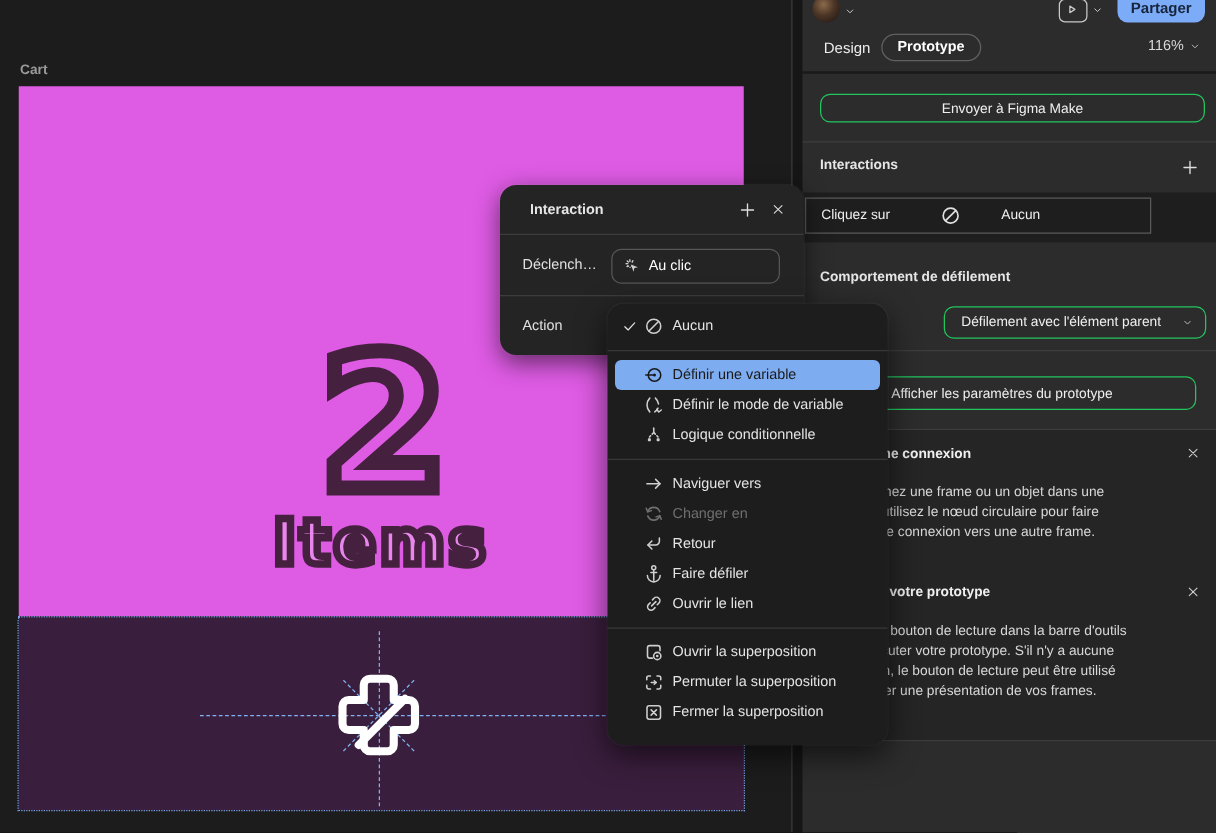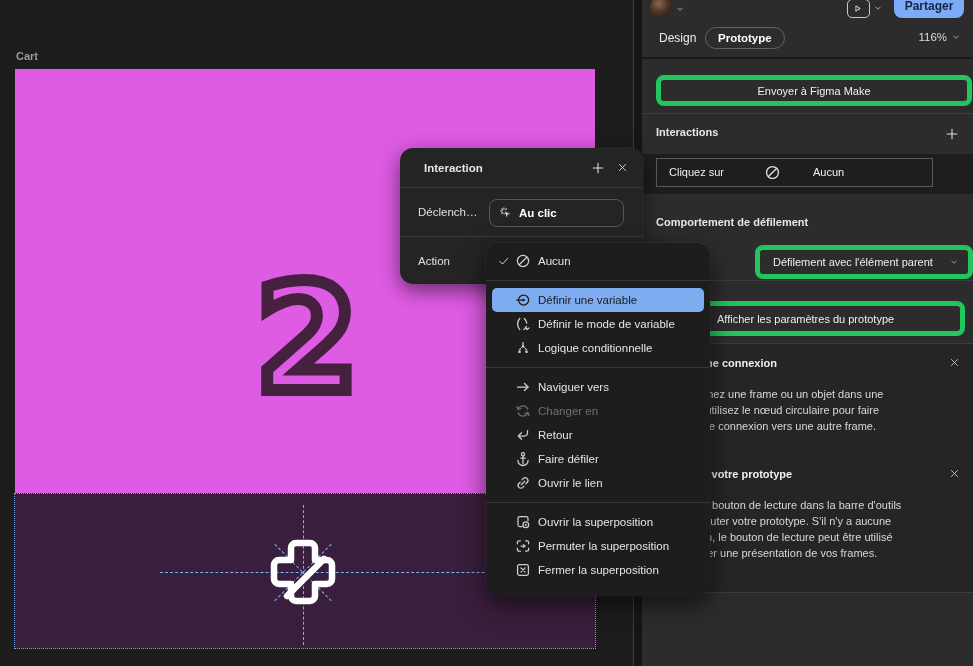--- a/index.html
+++ b/index.html
@@ -47,28 +47,28 @@
       display:flex;align-items:center;justify-content:center;}
   #design-tab{left:17px;top:31px;font-size:12px;color:#EDEDED;}
   #prototype-tab{left:63px;top:27px;height:20px;padding:0 12px;border:1px solid #606060;
       border-radius:11px;font-size:11.5px;font-weight:700;color:#FFF;
       display:flex;align-items:center;}
   #zoom-control{right:12px;top:31px;font-size:11.5px;color:#D9D9D9;
       display:flex;align-items:center;gap:4px;}
   #zoom-control .ic{width:10px;height:10px;color:#BDBDBD;}
   #toolbar-divider{left:0;top:57px;width:331px;height:2px;background:#1A1A1A;}
 
-  .outline-btn{border:5px solid #22c55e;border-radius:8px;color:#EFEFEF;font-size:11px;
+  .outline-btn{border:1px solid #22c55e;border-radius:8px;color:#EFEFEF;font-size:11px;
       display:flex;align-items:center;}
   #send-button{left:14px;top:75px;width:306px;height:21px;justify-content:center;}
   .hdiv{left:0;width:331px;height:1px;background:#3D3D3D;}
   #interactions-title{left:14px;top:126px;font-size:11px;font-weight:700;}
   #interactions-add{left:303px;top:127px;width:14px;height:14px;color:#DDD;}
   #interaction-band{left:0;top:154px;width:331px;height:40px;background:#1E1E1E;}
-  #interaction-row{left:14px;top:158px;width:275px;height:27px;border:1px solid #5A5A5A;
+  #interaction-row{left:2px;top:158px;width:275px;height:27px;border:1px solid #5A5A5A;
       border-radius:0;font-size:11px;color:#EFEFEF;}
   #interaction-row .trig{position:absolute;left:12px;top:7px;}
   #interaction-row .ic{position:absolute;left:107px;top:5px;width:17px;height:17px;color:#E0E0E0;}
   #interaction-row .act{position:absolute;left:156px;top:7px;}
   #scroll-title{left:14px;top:216px;font-size:11px;font-weight:700;}
   #scroll-dropdown{left:113px;top:245px;width:208px;height:24px;justify-content:flex-start;}
   #scroll-dropdown .lbl{margin-left:13px;}
   #scroll-dropdown .ic{position:absolute;right:9px;width:10px;height:10px;color:#BDBDBD;}
   #settings-button{left:14px;top:301px;width:299px;height:25px;}
   #settings-button .lbl{margin-left:56px;}
@@ -85,21 +85,21 @@
   #popup{left:400px;top:148px;width:243px;height:136px;background:#242424;border-radius:13px;
       box-shadow:0 6px 20px rgba(0,0,0,.55),0 0 0 1px rgba(255,255,255,.06);}
   #popup-title{left:24px;top:14px;font-size:11.5px;font-weight:700;}
   #popup-add{left:191px;top:13px;width:14px;height:14px;color:#DDD;}
   #popup-close{left:217px;top:14px;width:11px;height:11px;color:#DDD;}
   #popup-div1{left:0;top:39px;width:243px;height:1px;background:#3C3C3C;}
   #trigger-label{left:18px;top:58px;font-size:11.5px;color:#E0E0E0;}
   #trigger-select{left:89px;top:51px;width:133px;height:26px;border:1px solid #565656;
       border-radius:8px;}
   #trigger-select .ic{position:absolute;left:9px;top:6px;width:14px;height:14px;color:#CFCFCF;}
-  #trigger-select .lbl{position:absolute;left:29px;top:7px;font-size:11.5px;font-weight:700;color:#FFF;}
+  #trigger-select .lbl{position:absolute;left:29px;top:7px;font-size:11.5px;font-weight:400;color:#FFF;}
   #trigger-select .chev{position:absolute;right:9px;top:8px;width:10px;height:10px;color:#BDBDBD;}
   #popup-div2{left:0;top:88px;width:243px;height:1px;background:#3C3C3C;}
   #action-label{left:18px;top:107px;font-size:11.5px;color:#E0E0E0;}
 
   
   #action-menu{left:486px;top:243px;width:224px;background:#1D1D1D;border-radius:13px;
       padding:6px 0 14px 0;box-shadow:0 8px 24px rgba(0,0,0,.6),0 0 0 1px rgba(255,255,255,.05);}
   .menu-group + .menu-group{border-top:1px solid #383838;margin-top:7px;padding-top:7px;}
   .menu-item{height:24px;margin:0 6px;padding-left:6px;border-radius:5px;
       display:flex;align-items:center;font-size:11.5px;color:#E4E4E4;}
@@ -119,20 +119,21 @@
 </style>
 </head>
 <body>
 
 <div id="app">
 
   <div id="canvas" class="abs">
     <div id="frame-label" class="abs">Cart</div>
     <div id="cart-frame" class="abs">
       <div id="big-number" class="abs">2</div>
+      <div id="items-text" class="abs">Items</div>
     </div>
     <div id="purple-section" class="abs"></div>
     <div id="guide-h" class="guide"></div>
     <div id="guide-v" class="abs"></div>
     <div class="guide guide-diag" style="transform:rotate(45deg);"></div>
     <div class="guide guide-diag" style="transform:rotate(-45deg);"></div>
     <div id="plus-object" class="abs">
       <svg viewBox="0 0 72 72">
         <path d="M29 7 h14 a5 5 0 0 1 5 5 v12 h12 a5 5 0 0 1 5 5 v14 a5 5 0 0 1 -5 5 H48 v12 a5 5 0 0 1 -5 5 H29 a5 5 0 0 1 -5 -5 V48 H12 a5 5 0 0 1 -5 -5 V29 a5 5 0 0 1 5 -5 h12 V12 a5 5 0 0 1 5 -5 z"></path>
         <line x1="20" y1="60" x2="57" y2="23"></line>

